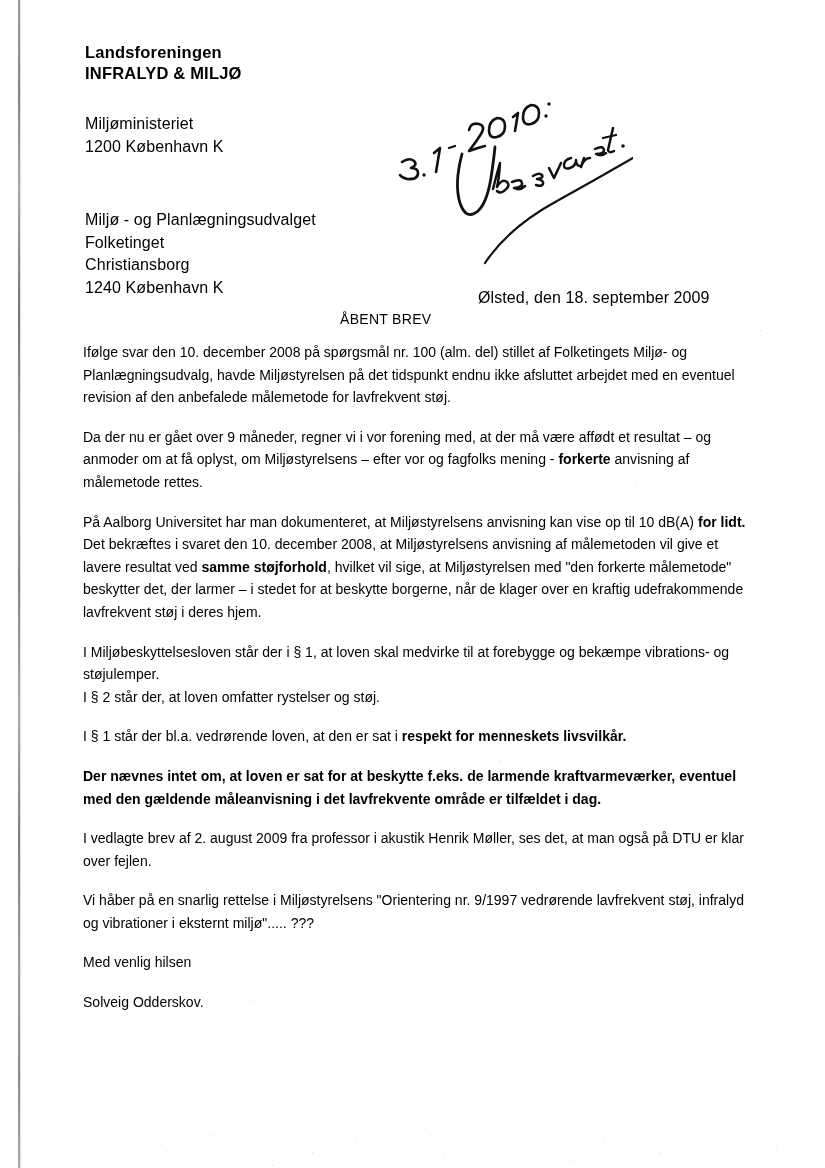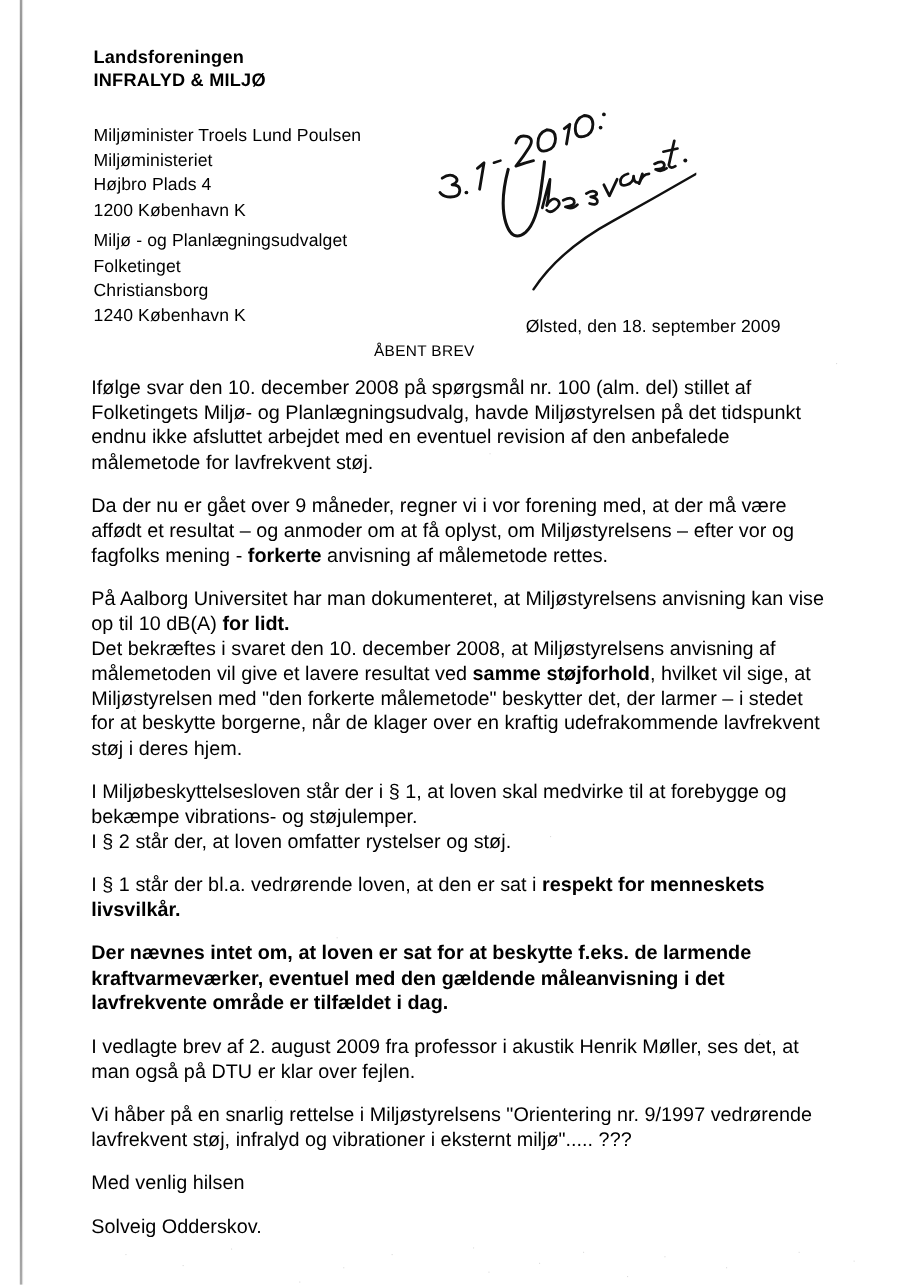--- a/index.html
+++ b/index.html
@@ -98,21 +98,21 @@
     font-size: 14px;
     letter-spacing: .3px;
   }
 
   
   .body {
     position: absolute;
     left: 83px;
     top: 341px;
     width: 672px;
-    font-size: 18px;
+    font-size: 14px;
     line-height: 22.6px;
     letter-spacing: .01px;
   }
   .para { margin: 0 0 17px 0; }
   .para.tight { margin-bottom: 0; }
   .para.bold { font-weight: bold; }
   .para b { font-weight: bold; }
 
   .sig-name {
     margin-top: 16px;
@@ -167,23 +167,21 @@
   <div class="scan-edge b"></div>
 
   <div class="sheet">
 
     <div class="letterhead">
       <div>Landsforeningen</div>
       <div>INFRALYD &amp; MILJØ</div>
     </div>
 
     <div class="addr addr-1">
-      <div>Miljøminister Troels Lund Poulsen</div>
       <div>Miljøministeriet</div>
-      <div>Højbro Plads 4</div>
       <div>1200 København K</div>
     </div>
 
     <div class="addr addr-2">
       <div>Miljø - og Planlægningsudvalget</div>
       <div>Folketinget</div>
       <div>Christiansborg</div>
       <div>1240 København K</div>
     </div>
 

